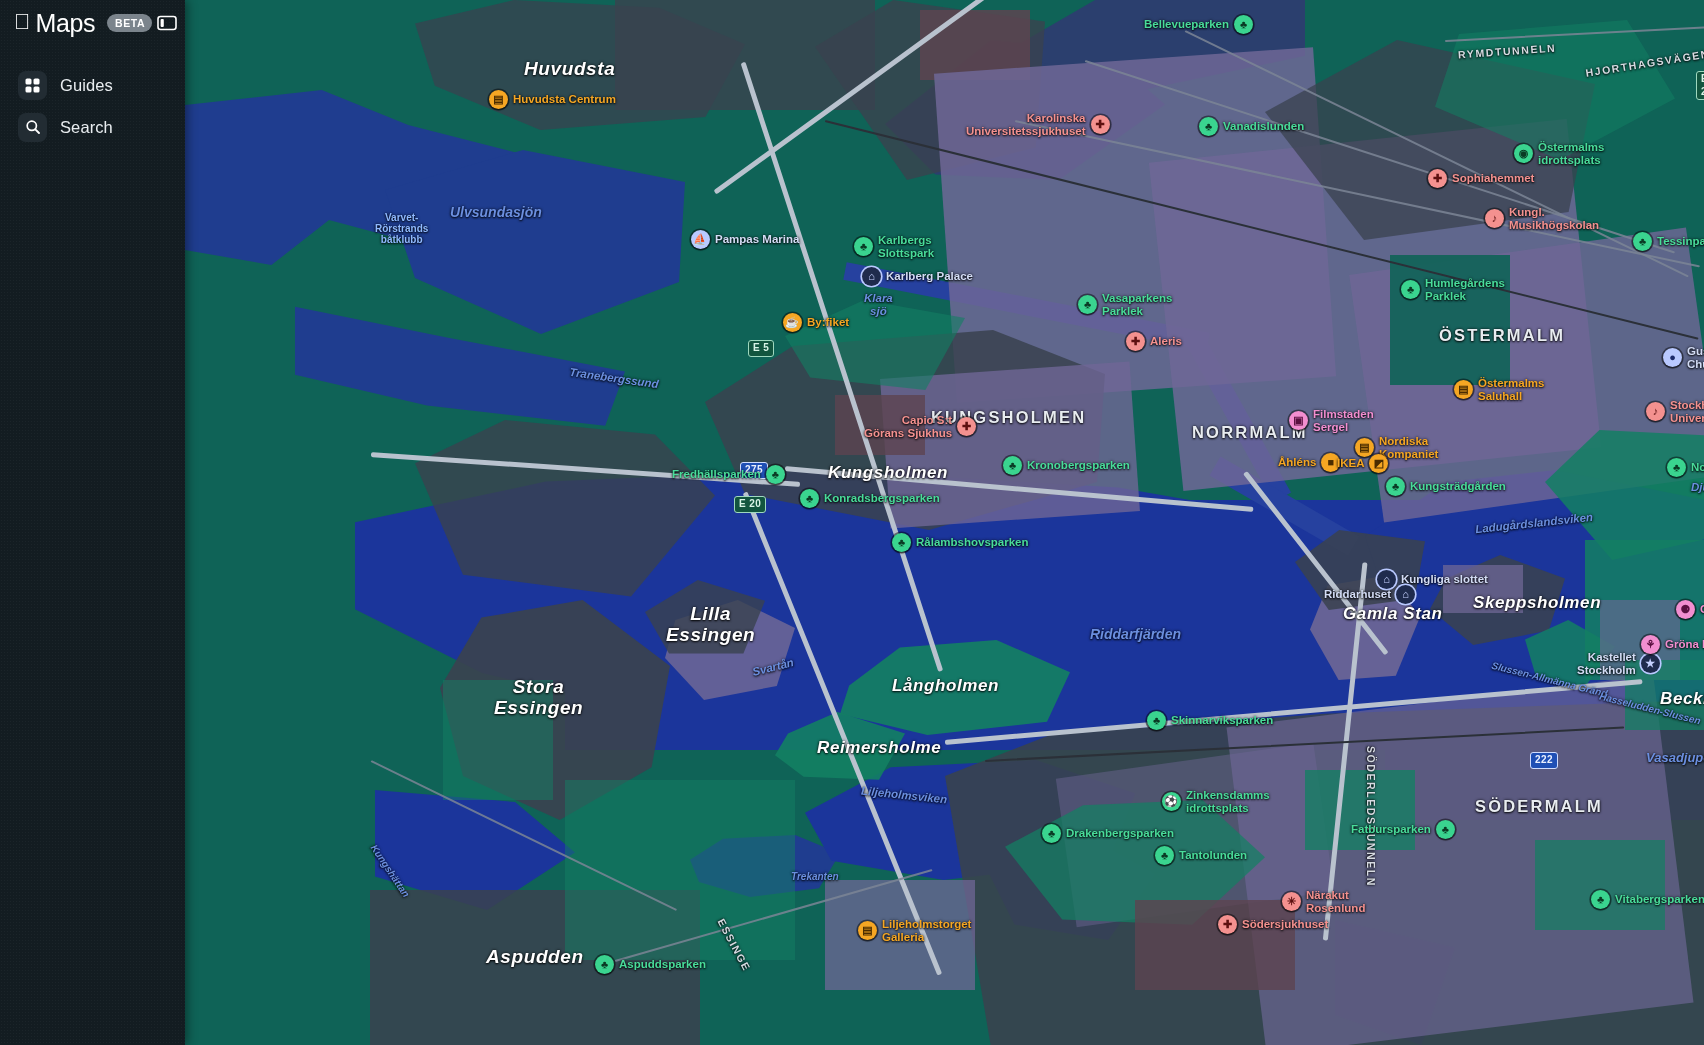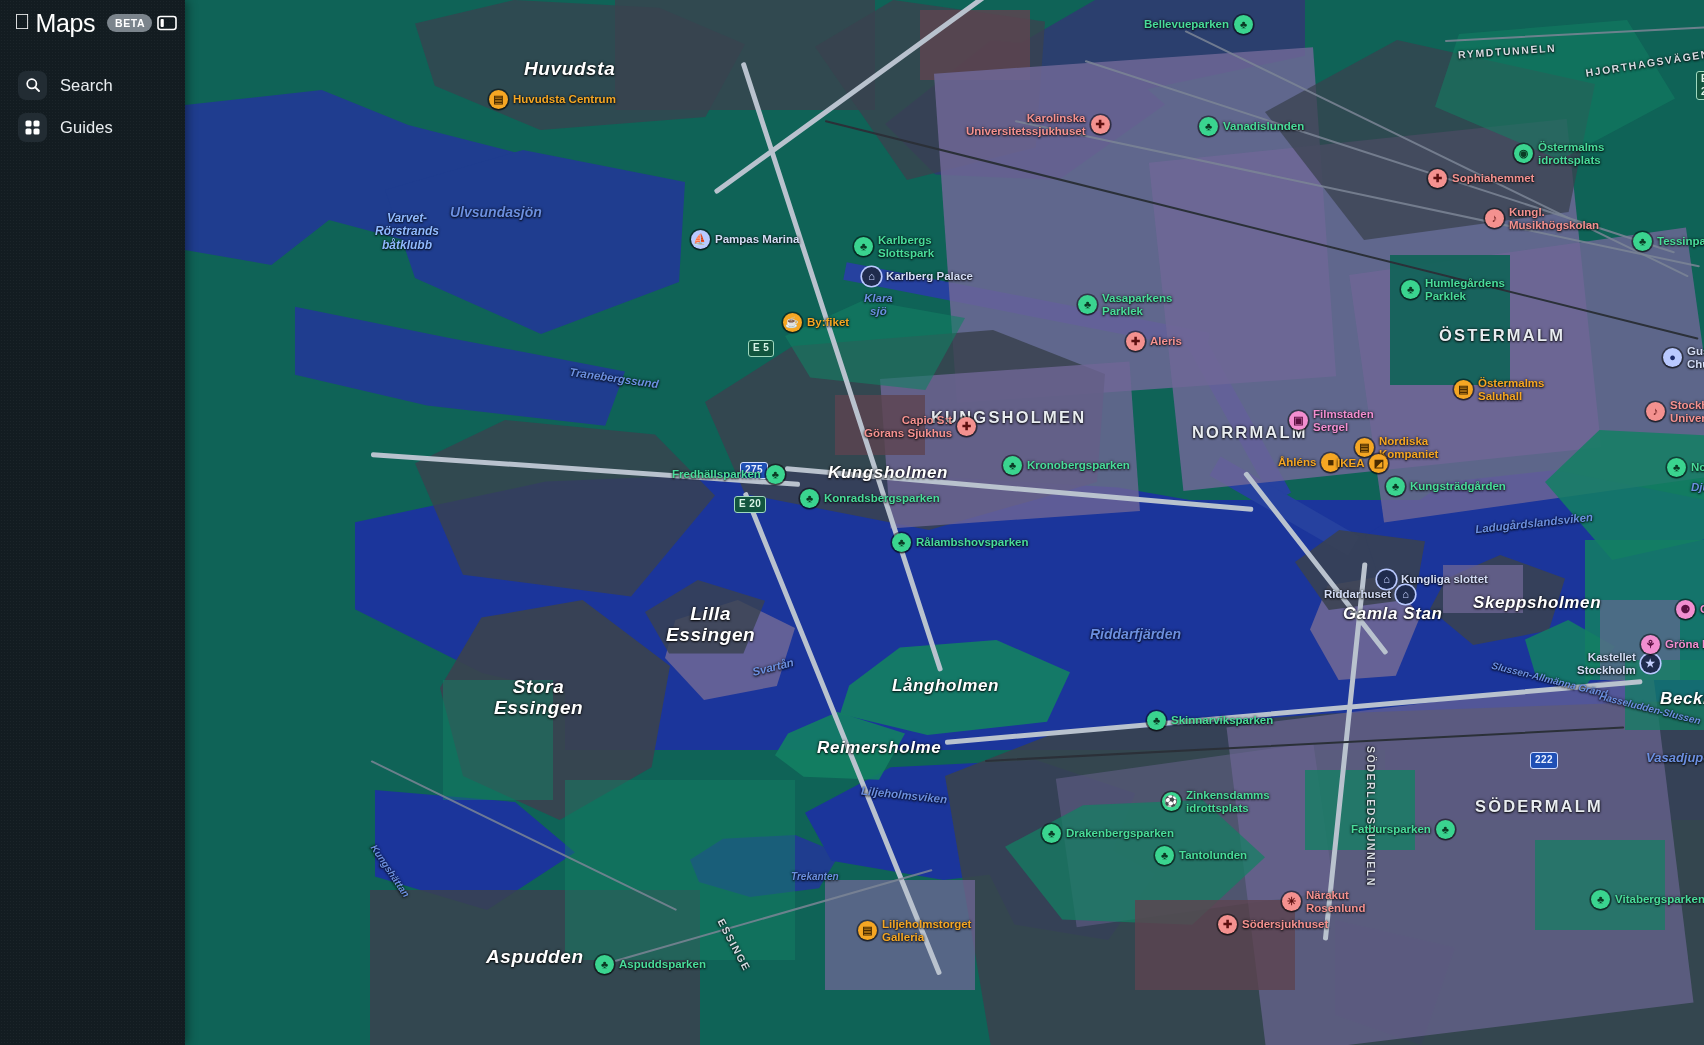--- a/index.html
+++ b/index.html
@@ -68,21 +68,21 @@
 
   
   .lbl { position:absolute; white-space:nowrap; pointer-events:none;
          text-shadow:0 0 3px rgba(0,0,0,.85), 0 1px 2px rgba(0,0,0,.8); line-height:1.12; }
   .lbl.district { color:#e8ecf0; font-size:16.5px; font-weight:700; letter-spacing:2.2px; }
   .lbl.area { color:#ffffff; font-size:17px; font-style:italic; font-weight:700; letter-spacing:.6px; }
   .lbl.area.sm { font-size:19px; }
   .lbl.water-l { color:#6b8fe0; font-size:14px; font-style:italic; font-weight:700; }
   .lbl.water-l.sm { font-size:11.5px; }
   .lbl.street { color:#d7dbe2; font-size:10.5px; font-weight:700; letter-spacing:1.6px; }
-  .lbl.boat { color:#8fb9ff; font-size:12px; font-style:italic; font-weight:700; }
+  .lbl.boat { color:#8fb9ff; font-size:10px; font-weight:700; }
 
   
   .poi { position:absolute; display:flex; align-items:center; gap:5px; white-space:nowrap;
          pointer-events:auto; cursor:pointer; }
   .poi.rev { flex-direction:row-reverse; }
   .pin { width:19px; height:19px; border-radius:50%; flex:0 0 19px;
          display:flex; align-items:center; justify-content:center;
          font-size:11px; line-height:1; color:#1b1b1b; font-weight:700;
          box-shadow:0 0 0 1.6px rgba(0,0,0,.45), 0 1px 2px rgba(0,0,0,.6);}
   .pin.green { background:#3ad48f; color:#0a3a24;}
@@ -116,38 +116,38 @@
         <svg width="20" height="16" viewBox="0 0 20 16">
           <rect x="1" y="1.5" width="18" height="13" rx="2.5" fill="none" stroke="#fff" stroke-width="1.6"></rect>
           <rect x="3.6" y="4" width="3.2" height="8" rx="1" fill="#fff"></rect>
         </svg>
       </span>
     </div>
 
     <div class="nav">
       <div class="nav-item">
         <span class="nav-icon">
-          <svg width="16" height="16" viewBox="0 0 16 16">
-            <circle cx="6.8" cy="6.8" r="4.6" fill="none" stroke="#fff" stroke-width="1.7"></circle>
-            <line x1="10.3" y1="10.3" x2="14" y2="14" stroke="#fff" stroke-width="1.9" stroke-linecap="round"></line>
-          </svg>
-        </span>
-        <span class="nav-label">Search</span>
-      </div>
-
-      <div class="nav-item">
-        <span class="nav-icon">
           <svg width="15" height="15" viewBox="0 0 15 15">
             <rect x="0.5" y="0.5" width="6" height="6" rx="1.6" fill="#fff"></rect>
             <rect x="8.5" y="0.5" width="6" height="6" rx="1.6" fill="#fff"></rect>
             <rect x="0.5" y="8.5" width="6" height="6" rx="1.6" fill="#fff"></rect>
             <rect x="8.5" y="8.5" width="6" height="6" rx="1.6" fill="#fff"></rect>
           </svg>
         </span>
         <span class="nav-label">Guides</span>
+      </div>
+
+      <div class="nav-item">
+        <span class="nav-icon">
+          <svg width="16" height="16" viewBox="0 0 16 16">
+            <circle cx="6.8" cy="6.8" r="4.6" fill="none" stroke="#fff" stroke-width="1.7"></circle>
+            <line x1="10.3" y1="10.3" x2="14" y2="14" stroke="#fff" stroke-width="1.9" stroke-linecap="round"></line>
+          </svg>
+        </span>
+        <span class="nav-label">Search</span>
       </div>
 
     </div>
   </div>
 
   <div id="map">
 
     <div class="layer" style="background:#0f6357;"></div>
 
     <div>

